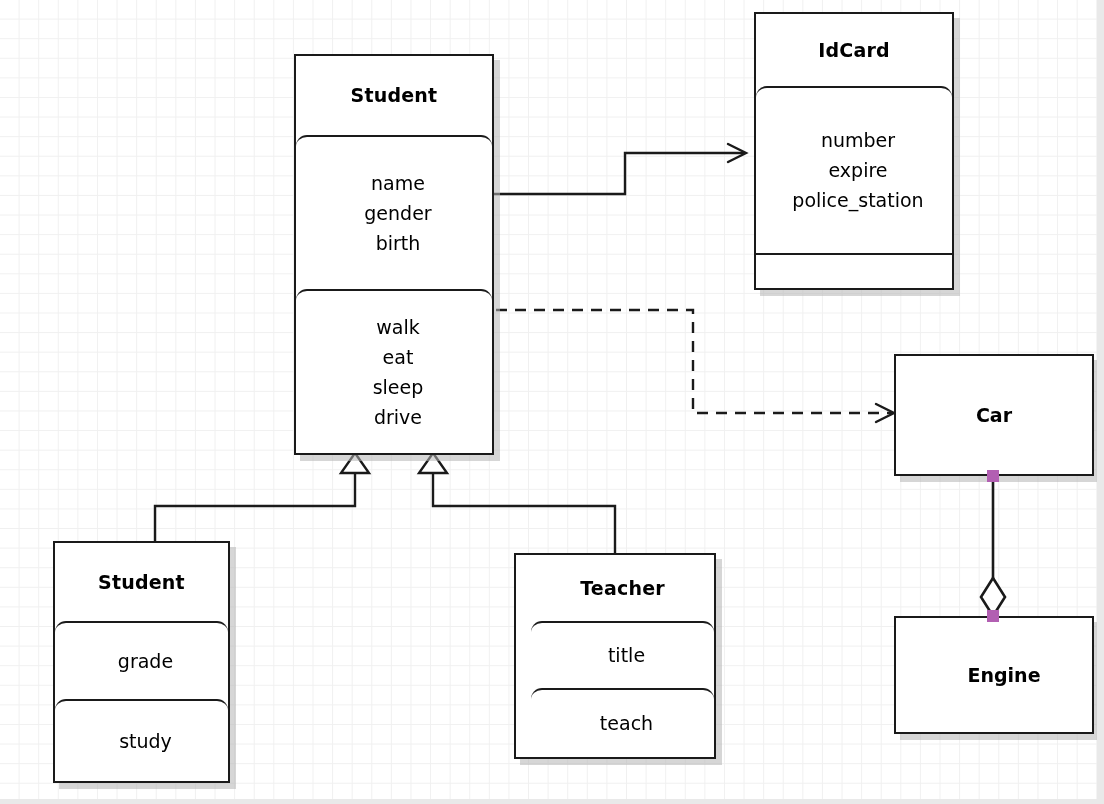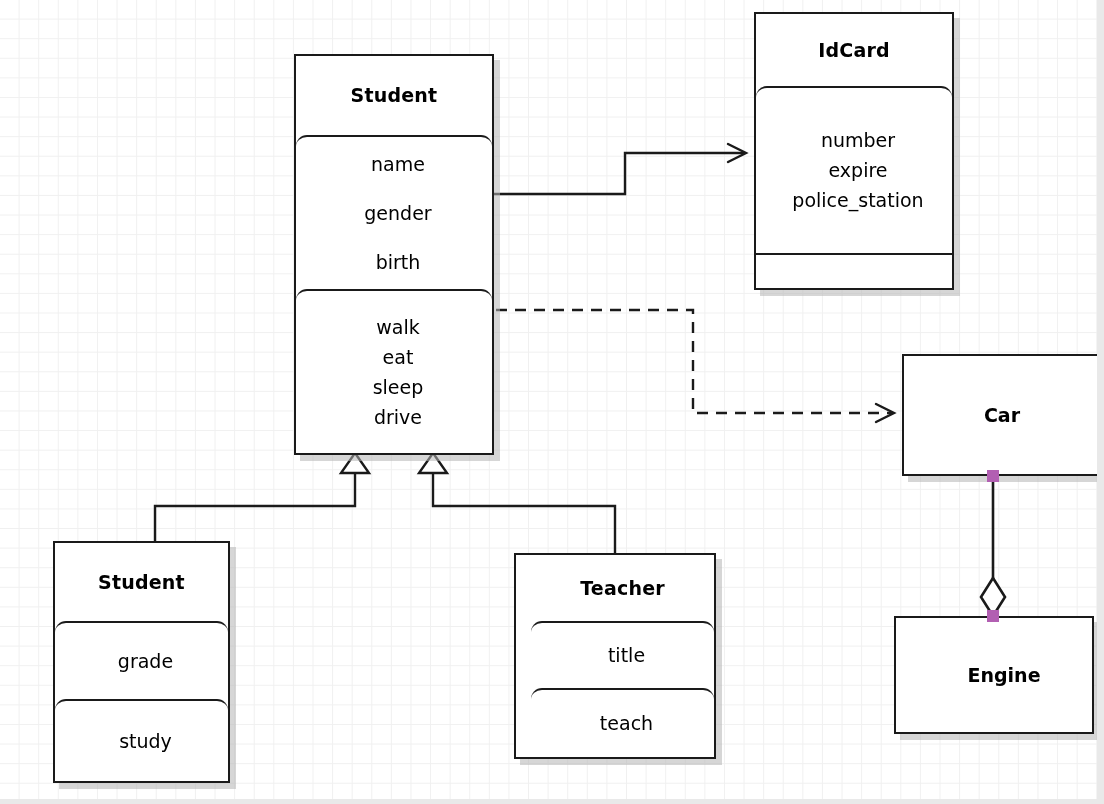--- a/index.html
+++ b/index.html
@@ -131,21 +131,21 @@
     </g>
 
     <g>
       <path d="M 993 476 L 993 593" fill="none" stroke="#1a1a1a" stroke-width="2.6"></path>
       <path d="M 993 578 L 1005 597 L 993 616 L 981 597 Z" fill="#ffffff" stroke="#1a1a1a" stroke-width="2.6" stroke-linejoin="miter"></path>
     </g>
   </svg>
 
   <div class="uml-class" style="left:294px; top:54px; width:200px; height:401px;">
     <div class="compartment cls-title" style="height:79px;">Student</div>
-    <div class="compartment cls-members" style="height:155px;gap:19px;">
+    <div class="compartment cls-members" style="height:155px;">
       <div class="member">name</div>
       <div class="member">gender</div>
       <div class="member">birth</div>
     </div>
     <div class="compartment cls-members" style="height:165px;">
       <div class="member">walk</div>
       <div class="member">eat</div>
       <div class="member">sleep</div>
       <div class="member">drive</div>
     </div>
@@ -174,21 +174,21 @@
   <div class="uml-class" style="left:514px; top:553px; width:202px; height:206px;padding-left:15px;">
     <div class="compartment cls-title" style="height:79px;">Teacher</div>
     <div class="compartment cls-members" style="height:80px;">
       <div class="member">title</div>
     </div>
     <div class="compartment cls-members" style="height:83px;">
       <div class="member">teach</div>
     </div>
   </div>
 
-  <div class="uml-class" style="left:894px; top:354px; width:200px; height:122px;margin-left:8px;">
+  <div class="uml-class" style="left:894px; top:354px; width:200px; height:122px;">
     <div class="compartment cls-center" style="height:100%;">Car</div>
   </div>
 
   <div class="uml-class" style="left:894px; top:616px; width:200px; height:118px;">
     <div class="compartment cls-center" style="height:100%;padding-left:20px;">Engine</div>
   </div>
 
   <div class="handle" style="left:993px; top:476px;"></div>
   <div class="handle" style="left:993px; top:616px;"></div>
 

